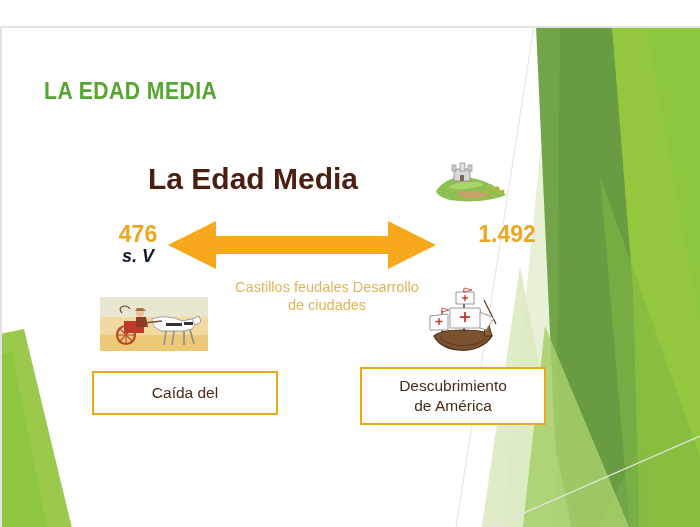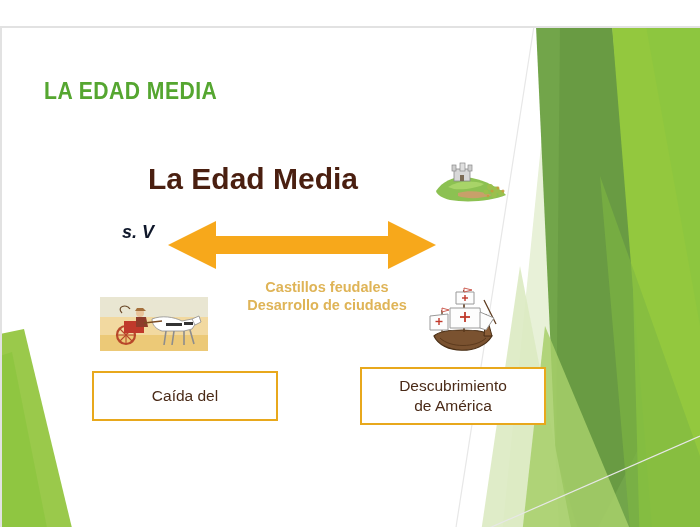--- a/index.html
+++ b/index.html
@@ -89,21 +89,21 @@
   }
 
   
   .middle-caption {
     position: absolute;
     left: 232px;
     top: 253px;
     width: 190px;
     text-align: center;
     font-size: 14.5px;
-    font-weight: bold;
+    font-weight: normal;
     color: #dfb457;
     line-height: 1.22;
   }
 
   
   .clip { position: absolute; }
   .clip-castle { left: 428px; top: 131px; width: 82px; height: 50px; }
   .clip-chariot{ left: 100px; top: 271px; width: 108px; height: 54px; }
   .clip-ship   { left: 418px; top: 258px; width: 86px; height: 78px; }
 
@@ -114,21 +114,21 @@
     background: #ffffff;
     display: flex;
     align-items: center;
     justify-content: center;
     text-align: center;
     color: #4a2a17;
     font-size: 15.5px;
     line-height: 1.3;
     box-sizing: border-box;
   }
-  .caption-left  { left: 92px;  top: 345px; width: 186px; height: 50px; }
+  .caption-left  { left: 92px;  top: 345px; width: 186px; height: 44px; }
   .caption-right { left: 360px; top: 341px; width: 186px; height: 58px; }
   .caption-box span { display: block; }
 </style>
 </head>
 <body>
 
 <div class="slide">
 
   <svg class="deco-layer" viewBox="0 0 700 527" preserveAspectRatio="none">
 
@@ -179,24 +179,26 @@
     </g>
     <g fill="#c89a3c" opacity="0.85">
       <circle cx="64" cy="34" r="1.6"></circle>
         <circle cx="70" cy="31" r="1.4"></circle>
       <circle cx="75" cy="34" r="1.5"></circle>
         <circle cx="60" cy="39" r="1.3"></circle>
     </g>
   </svg>
 
   <div class="date-block date-left">
+    <div class="date-year">476</div>
     <div class="date-century">s. V</div>
   </div>
 
   <div class="date-block date-right">
+    <div class="date-year">1.492</div>
   </div>
 
   <svg class="timeline-arrow" viewBox="0 0 268 52" preserveAspectRatio="none">
     <polygon points="0,26 48,2 48,17 220,17 220,2 268,26 220,50 220,35 48,35 48,50" fill="#f7a81b"></polygon>
   </svg>
 
   <div class="middle-caption">
     <span>Castillos feudales</span>
     <span>Desarrollo</span>
     <span>de ciudades</span>

